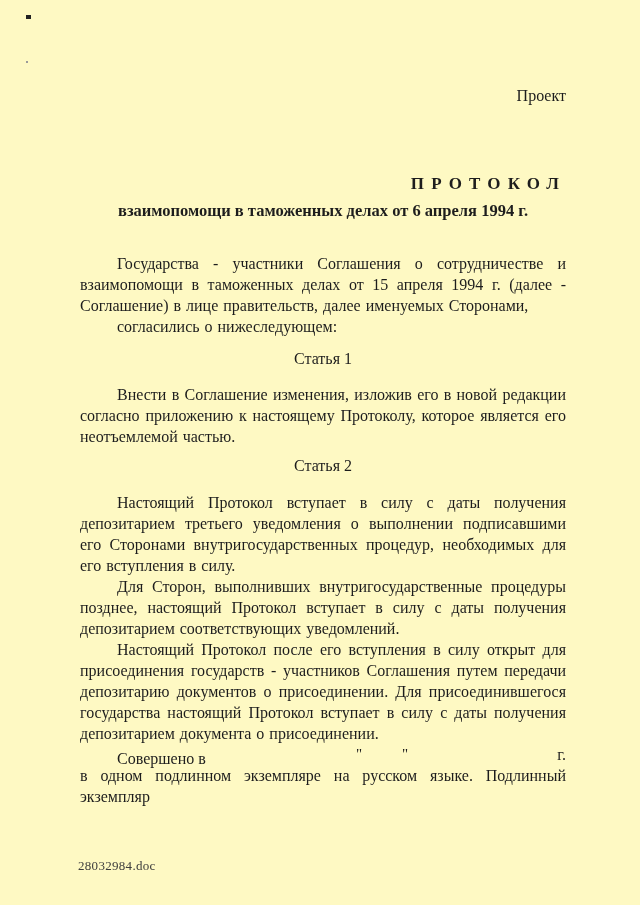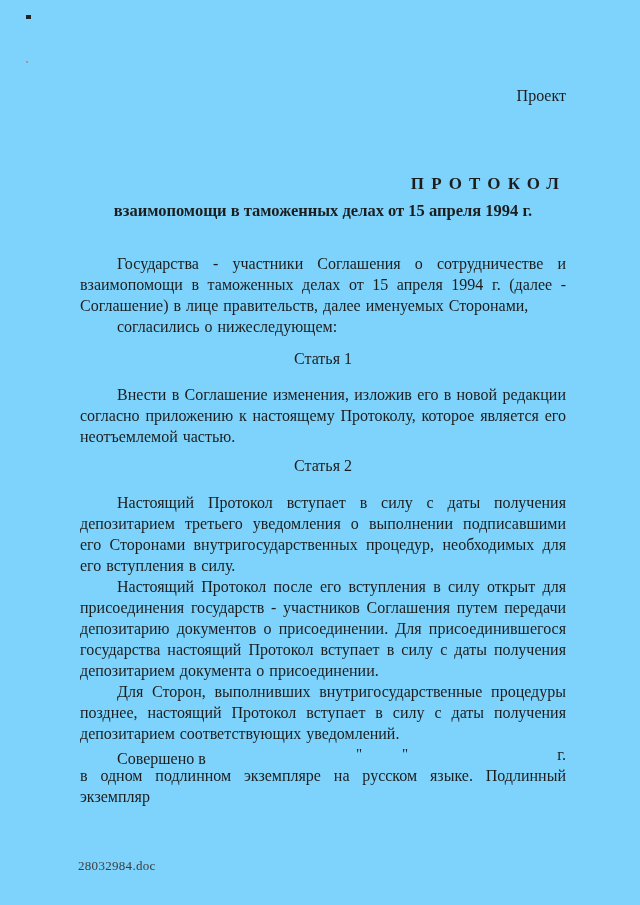--- a/index.html
+++ b/index.html
@@ -5,21 +5,21 @@
 <style>
   html, body {
     margin: 0;
     padding: 0;
     background: #ffffff;
   }
   .page {
     position: relative;
     width: 640px;
     height: 905px;
-    background: #7dd3fc;
+    background: #fef9c3;
     overflow: hidden;
     font-family: "Liberation Serif", "DejaVu Serif", serif;
     font-size: 16px;
     line-height: 21px;
     color: #1d1d1d;
   }
   
   .speck-1 {
     position: absolute; left: 26px; top: 15px;
     width: 5px; height: 4px; background: #222;
@@ -102,38 +102,38 @@
   <div class="speck speck-1"></div>
   <div class="speck speck-2"></div>
 
   <div class="draft">Проект</div>
 
   <div class="content">
 
     <div class="doc-title">ПРОТОКОЛ</div>
 
     <div class="doc-subtitle">
-      <div>взаимопомощи в таможенных делах от 15 апреля 1994 г.</div>
+      <div>взаимопомощи в таможенных делах от 6 апреля 1994 г.</div>
     </div>
 
     <p class="para mt-preamble">Государства - участники Соглашения о сотрудничестве и взаимопомощи в таможенных делах от 15 апреля 1994 г. (далее - Соглашение) в лице правительств, далее именуемых Сторонами,</p>
 
     <p class="para">согласились о нижеследующем:</p>
 
     <div class="article-heading mt-h1">Статья 1</div>
 
     <p class="para mt-p1">Внести в Соглашение изменения, изложив его в новой редакции согласно приложению к настоящему Протоколу, которое является его неотъемлемой частью.</p>
 
     <div class="article-heading mt-h2">Статья 2</div>
 
     <p class="para mt-p2">Настоящий Протокол вступает в силу с даты получения депозитарием третьего уведомления о выполнении подписавшими его Сторонами внутригосударственных процедур, необходимых для его вступления в силу.</p>
 
+    <p class="para">Для Сторон, выполнивших внутригосударственные процедуры позднее, настоящий Протокол вступает в силу с даты получения депозитарием соответствующих уведомлений.</p>
+
     <p class="para">Настоящий Протокол после его вступления в силу открыт для присоединения государств - участников Соглашения путем передачи депозитарию документов о присоединении. Для присоединившегося государства настоящий Протокол вступает в силу с даты получения депозитарием документа о присоединении.</p>
-
-    <p class="para">Для Сторон, выполнивших внутригосударственные процедуры позднее, настоящий Протокол вступает в силу с даты получения депозитарием соответствующих уведомлений.</p>
 
     <div class="done-line">
       <span class="done-in">Совершено в</span>
       <span class="q q1">"</span>
       <span class="q q2">"</span>
       <span class="year">г.</span>
     </div>
 
     <p class="para no-indent force-justify">в одном подлинном экземпляре на русском языке. Подлинный экземпляр</p>
 

